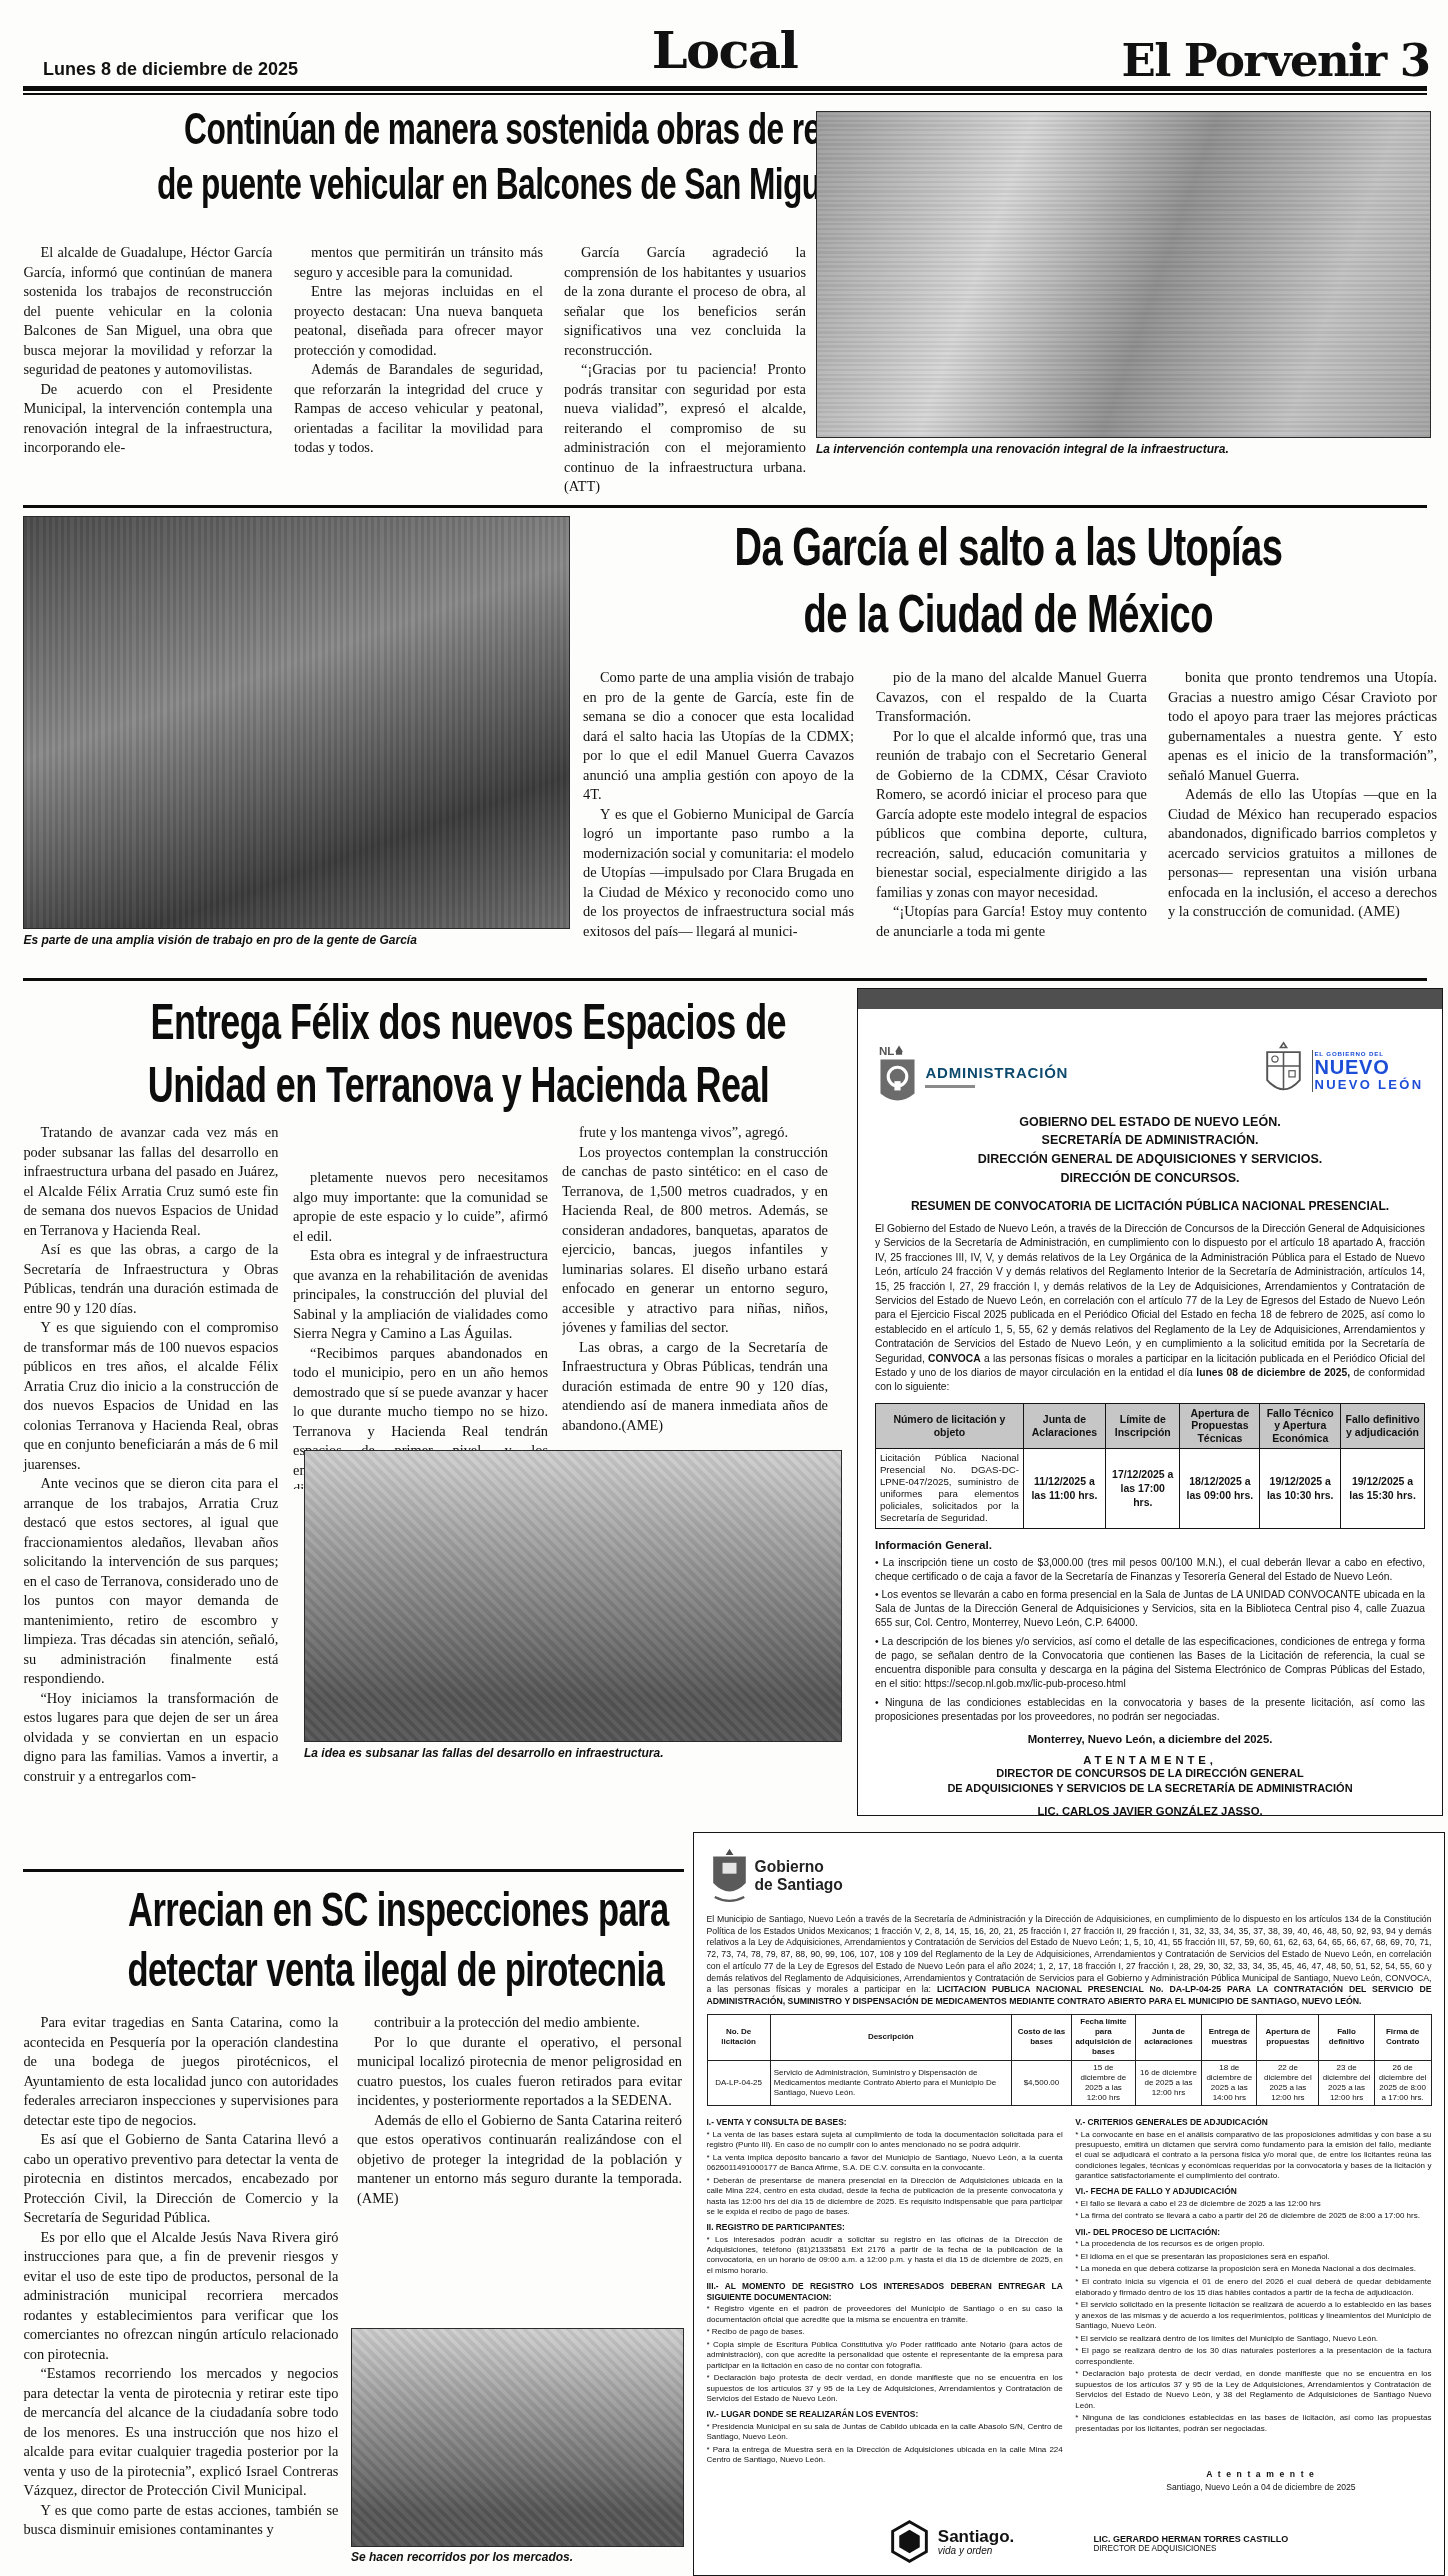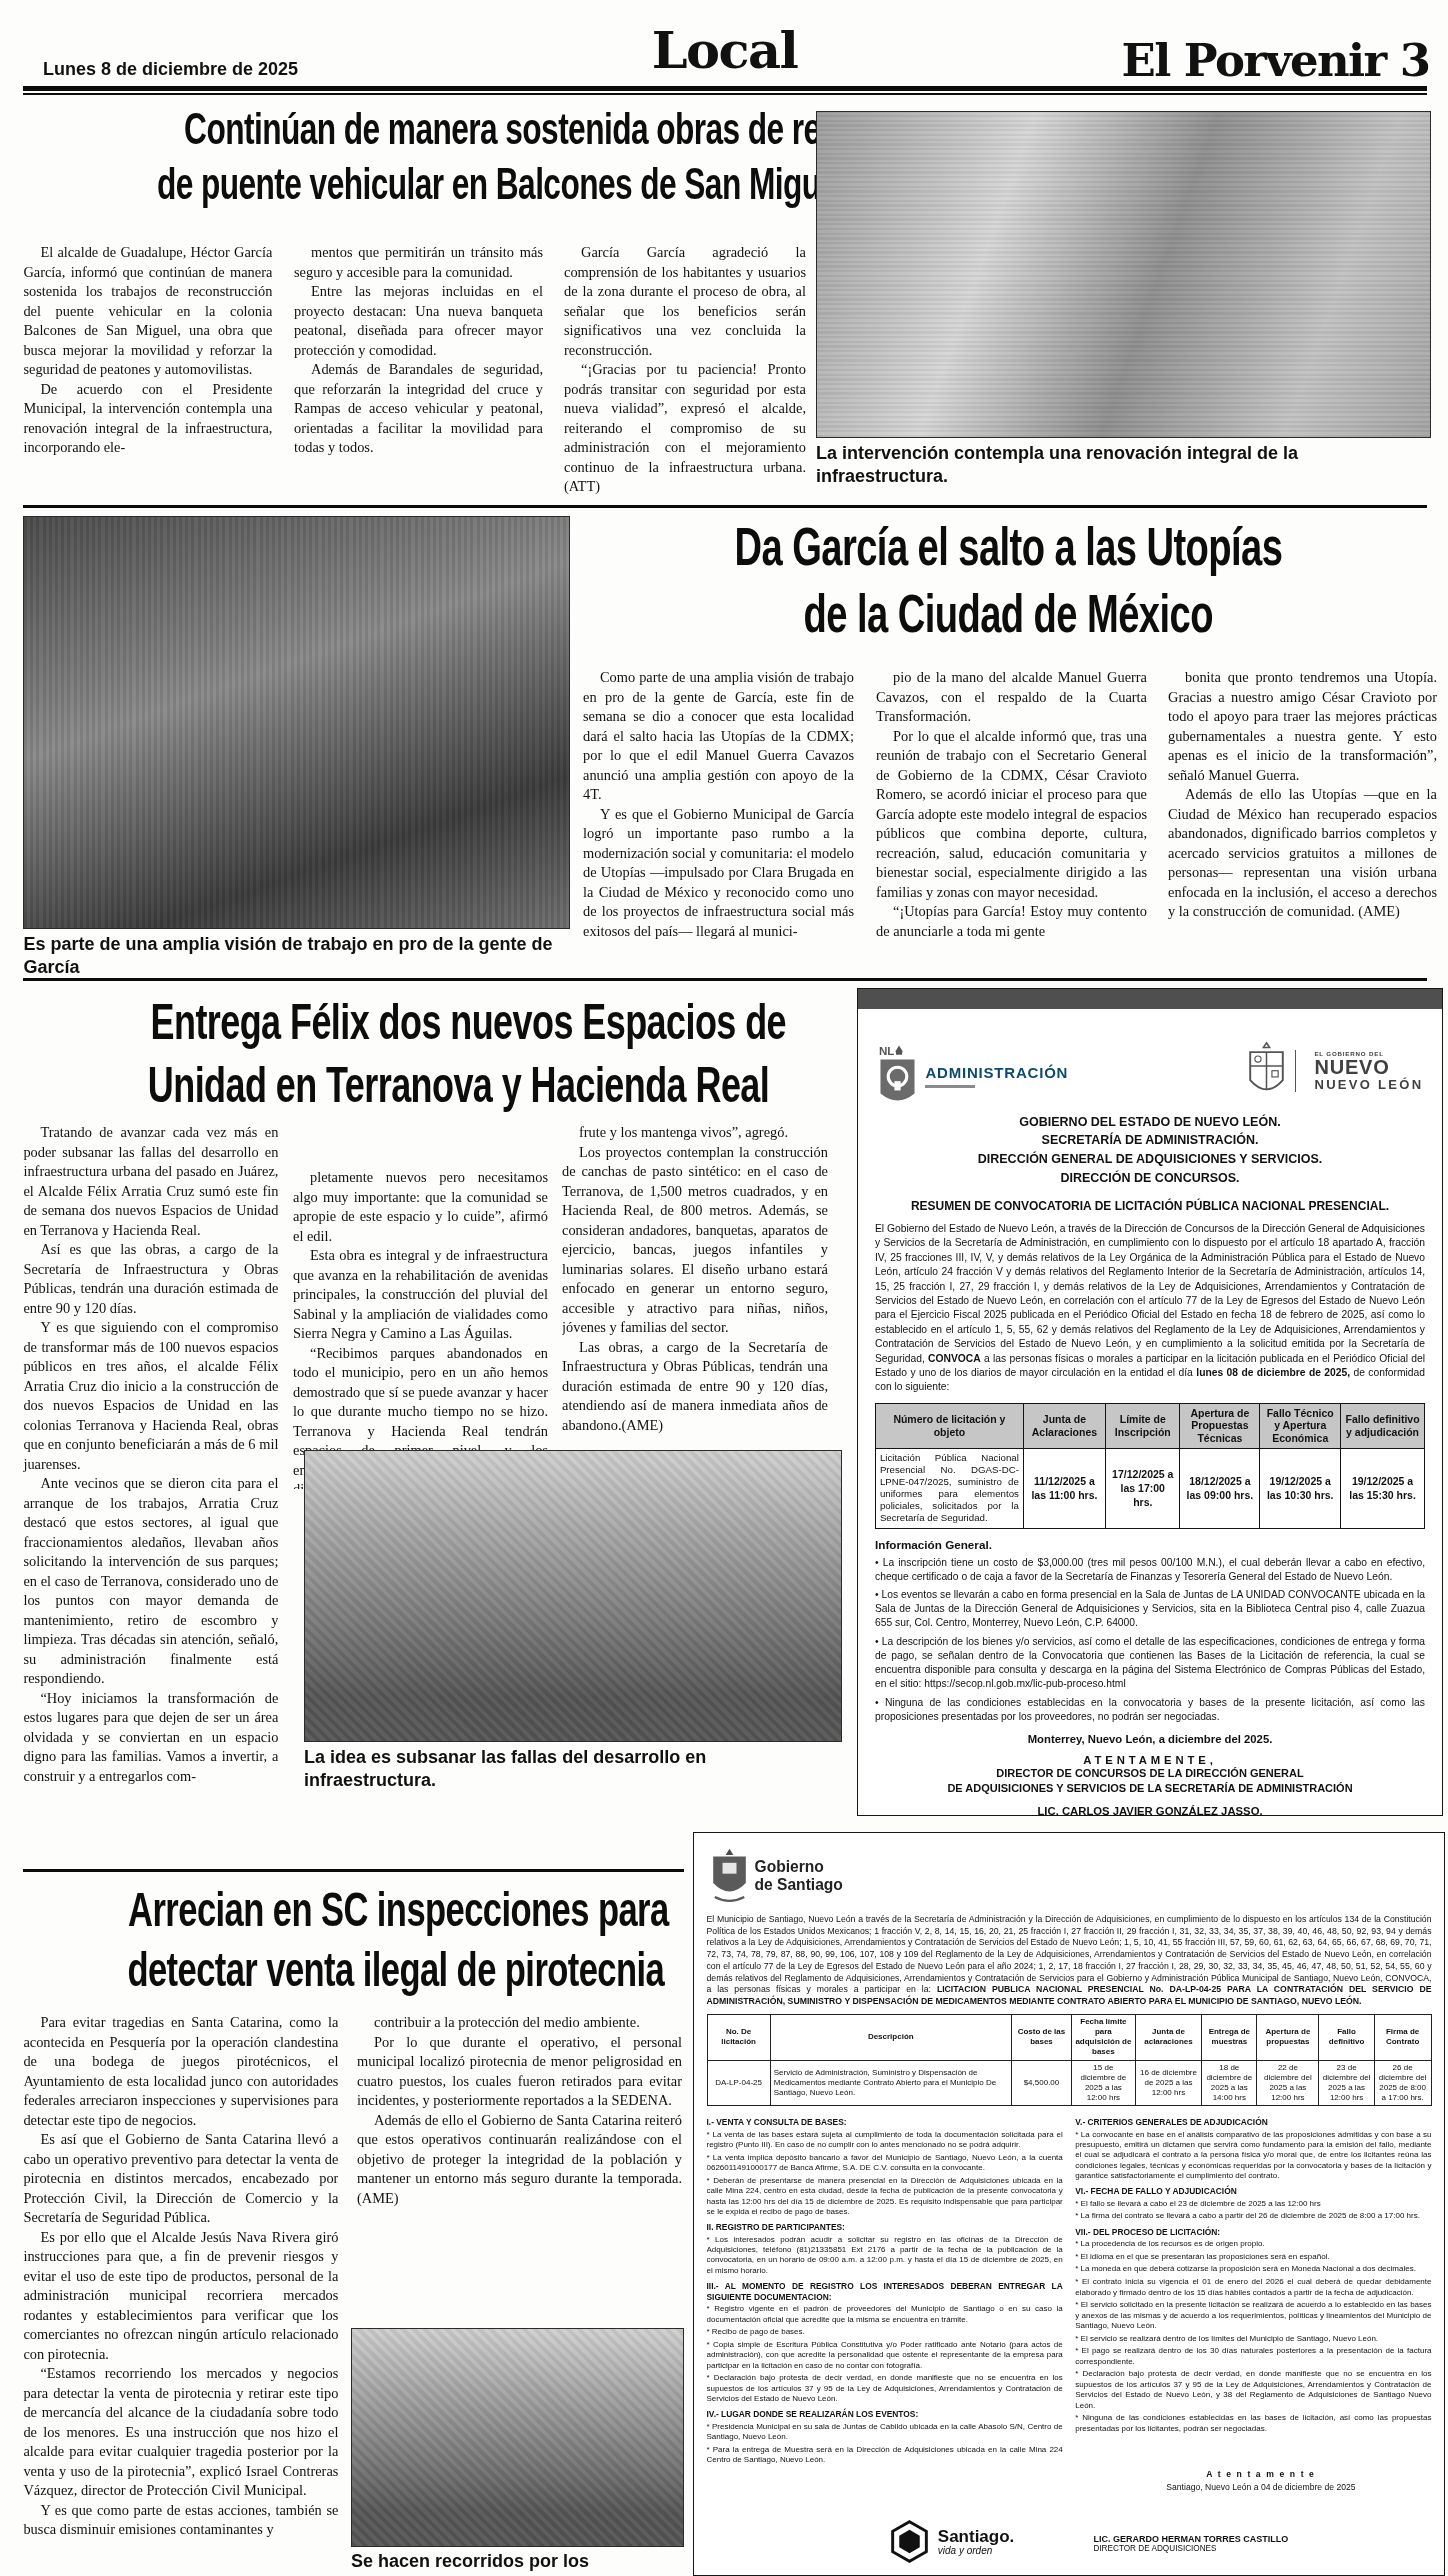--- a/index.html
+++ b/index.html
@@ -21,21 +21,21 @@
   
   .photo{border:0.8px solid #2a2a2a;background:
      repeating-linear-gradient(0deg,rgba(0,0,0,.05) 0 2.3px,rgba(255,255,255,.04) 2.3px 4.7px),
      linear-gradient(110deg,#9c9c9c,#d6d6d6 30%,#8f8f8f 55%,#c2c2c2 80%,#a5a5a5);}
   .photo.dark{background:
      repeating-linear-gradient(90deg,rgba(0,0,0,.08) 0 3.1px,rgba(255,255,255,.03) 3.1px 6.2px),
      linear-gradient(160deg,#4c4c4c,#8a8a8a 40%,#3c3c3c 75%,#6f6f6f);}
   .photo.mid{background:
      repeating-linear-gradient(45deg,rgba(0,0,0,.06) 0 3.9px,rgba(255,255,255,.05) 3.9px 7.8px),
      linear-gradient(180deg,#cfcfcf,#8e8e8e 45%,#555 85%);}
-  .caption{font-family:"Liberation Sans",sans-serif;font-weight:bold;font-size:18px;line-height:1.25;}
+  .caption{font-family:"Liberation Sans",sans-serif;font-weight:bold;font-style:italic;font-size:12px;line-height:1.25;}
   
   .noticebox{border:1.6px solid #161616;background:#fff;overflow:hidden;font-family:"Liberation Sans",sans-serif;}
   .nl-topbar{height:20px;background:#4f4f4f;}
   .nl-inner{padding:4.7px 17px 0 17px;position:relative;margin-top:24px;}
   .nl-logorow{position:relative;height:75px;}
   .nl-org{font-weight:bold;font-size:12.5px;line-height:1.5;text-align:center;}
   .nl-resumen{font-weight:bold;font-size:12px;text-align:center;margin-top:11px;}
   .nl-intro{font-size:10.3px;line-height:1.4;text-align:justify;margin-top:9.3px;}
   .nl-intro b{font-weight:bold;}
   table{border-collapse:collapse;}
@@ -72,21 +72,21 @@
   .st-sig .n{font-weight:bold;font-size:9px;}
   .st-sig .t{font-size:8.2px;}
   .st-footerlogo{position:absolute;left:195px;bottom:11px;display:flex;align-items:center;gap:7.8px;}
   .st-brand{font-weight:bold;font-size:17px;line-height:1;}
   .st-motto{font-style:italic;font-size:10px;}
   
   .nl-adminlogo{position:absolute;left:1.6px;top:6.2px;display:flex;gap:7.8px;align-items:flex-start;}
   .nl-adminword{font-weight:bold;font-size:15px;color:#0c4a6e;letter-spacing:0.8px;margin-top:20px;}
   .nl-adminword .bars{height:3.1px;width:50px;background:#8a8a8a;margin-top:3.9px;}
   .nl-statelogo{position:absolute;right:1.6px;top:3.1px;display:flex;gap:6.2px;align-items:center;}
-  .nl-stateword{border-left:1.6px solid #555;padding-left:18px;color:#404040;}
+  .nl-stateword{border-left:1.6px solid #555;padding-left:1px;color:#1d4ed8;}
   .nl-stateword .t1{font-size:6.2px;letter-spacing:0.8px;font-weight:bold;}
   .nl-stateword .t2{font-size:20px;font-weight:bold;letter-spacing:0.8px;line-height:1;}
   .nl-stateword .t3{font-size:13px;letter-spacing:2.3px;font-weight:bold;}
 </style>
 </head>
 <body>
 
 <div class="page">
 
   <div class="abs m-local" style="left:0;right:0;top:20px;">Local</div>

